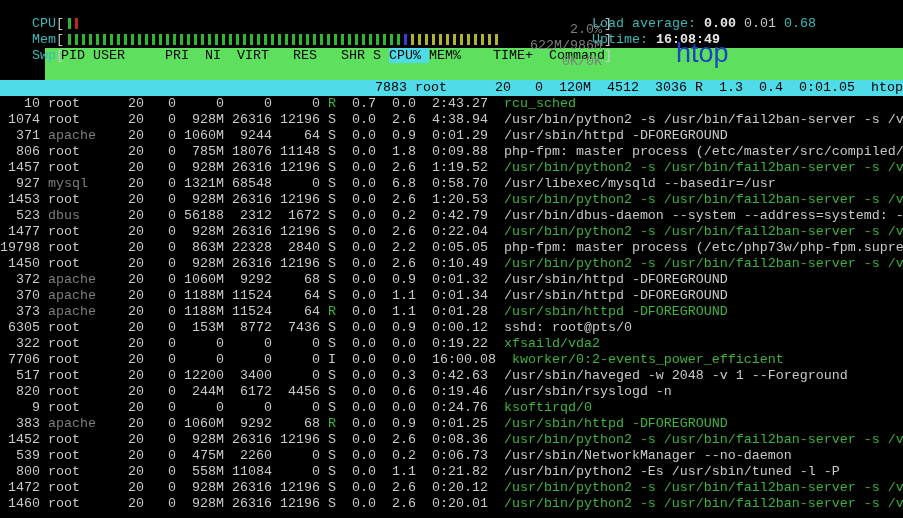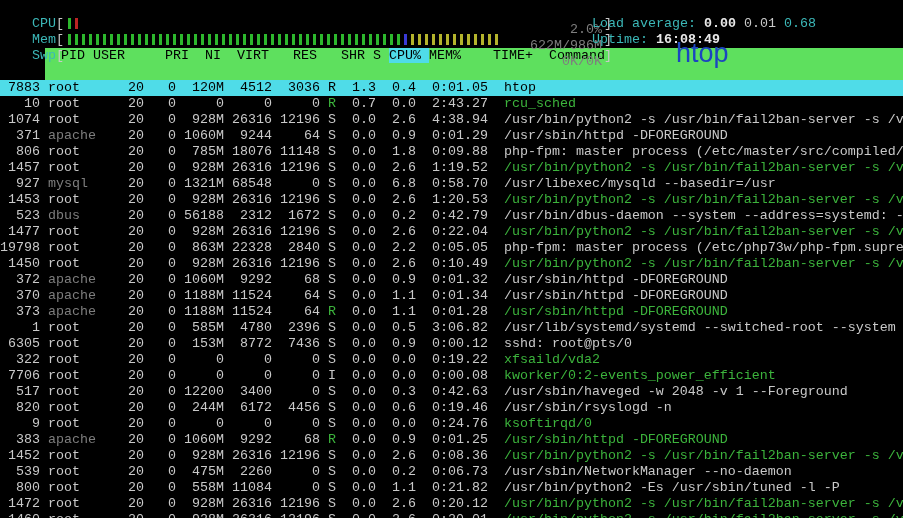--- a/index.html
+++ b/index.html
@@ -22,21 +22,21 @@
   .c-fg{color:#c9c9c9;}
   .c-dim{color:#7e7e7e;}
   .c-green{color:#3cb43c;}
   .c-bgreen{color:#44d044;}
   .c-cyan{color:#3cb8b8;}
   .c-bright{color:#e8e8e8;font-weight:bold;}
   .thead{background:#5ee05e;color:#000;white-space:pre;height:32px;margin-left:45px;}
   .thead span{color:#000;}
   .sortcol{background:#4fdce8;}
   .row{white-space:pre;height:16px;}
-  .row.selected{background:#4fdce8;}
+  .row.selected{background:#4fdce8;text-align:right;}
   .row.selected span{color:#000 !important;font-weight:normal;}
   .watermark{
     position:absolute;left:676px;top:45px;z-index:5;
     font-family:"Liberation Sans", sans-serif;font-size:27px;color:#1c46c0;
   }
 </style>
 </head>
 <body>
 
 <div class="screen">
@@ -66,24 +66,23 @@
       <div class="row"><span class="c-fg"> 1457 </span><span class="c-fg">root     </span><span class="c-fg"> 20   0  928M 26316 12196 </span><span class="c-fg">S </span><span class="c-fg"> 0.0  2.6  1:19.52  </span><span class="c-green">/usr/bin/python2 -s /usr/bin/fail2ban-server -s /v</span></div>
       <div class="row"><span class="c-fg">  927 </span><span class="c-dim">mysql    </span><span class="c-fg"> 20   0 1321M 68548     0 </span><span class="c-fg">S </span><span class="c-fg"> 0.0  6.8  0:58.70  </span><span class="c-fg">/usr/libexec/mysqld --basedir=/usr</span></div>
       <div class="row"><span class="c-fg"> 1453 </span><span class="c-fg">root     </span><span class="c-fg"> 20   0  928M 26316 12196 </span><span class="c-fg">S </span><span class="c-fg"> 0.0  2.6  1:20.53  </span><span class="c-green">/usr/bin/python2 -s /usr/bin/fail2ban-server -s /v</span></div>
       <div class="row"><span class="c-fg">  523 </span><span class="c-dim">dbus     </span><span class="c-fg"> 20   0 56188  2312  1672 </span><span class="c-fg">S </span><span class="c-fg"> 0.0  0.2  0:42.79  </span><span class="c-fg">/usr/bin/dbus-daemon --system --address=systemd: -</span></div>
       <div class="row"><span class="c-fg"> 1477 </span><span class="c-fg">root     </span><span class="c-fg"> 20   0  928M 26316 12196 </span><span class="c-fg">S </span><span class="c-fg"> 0.0  2.6  0:22.04  </span><span class="c-green">/usr/bin/python2 -s /usr/bin/fail2ban-server -s /v</span></div>
       <div class="row"><span class="c-fg">19798 </span><span class="c-fg">root     </span><span class="c-fg"> 20   0  863M 22328  2840 </span><span class="c-fg">S </span><span class="c-fg"> 0.0  2.2  0:05.05  </span><span class="c-fg">php-fpm: master process (/etc/php73w/php-fpm.supre</span></div>
       <div class="row"><span class="c-fg"> 1450 </span><span class="c-fg">root     </span><span class="c-fg"> 20   0  928M 26316 12196 </span><span class="c-fg">S </span><span class="c-fg"> 0.0  2.6  0:10.49  </span><span class="c-green">/usr/bin/python2 -s /usr/bin/fail2ban-server -s /v</span></div>
       <div class="row"><span class="c-fg">  372 </span><span class="c-dim">apache   </span><span class="c-fg"> 20   0 1060M  9292    68 </span><span class="c-fg">S </span><span class="c-fg"> 0.0  0.9  0:01.32  </span><span class="c-fg">/usr/sbin/httpd -DFOREGROUND</span></div>
       <div class="row"><span class="c-fg">  370 </span><span class="c-dim">apache   </span><span class="c-fg"> 20   0 1188M 11524    64 </span><span class="c-fg">S </span><span class="c-fg"> 0.0  1.1  0:01.34  </span><span class="c-fg">/usr/sbin/httpd -DFOREGROUND</span></div>
       <div class="row"><span class="c-fg">  373 </span><span class="c-dim">apache   </span><span class="c-fg"> 20   0 1188M 11524    64 </span><span class="c-green">R </span><span class="c-fg"> 0.0  1.1  0:01.28  </span><span class="c-green">/usr/sbin/httpd -DFOREGROUND</span></div>
-      <div class="row"><span class="c-fg">    1 </span><span class="c-fg">root     </span><span class="c-fg"> 20   0  585M  4780  2396 </span><span class="c-fg">S </span><span class="c-fg"> 0.0  0.5  3:06.82  </span><span class="c-fg">/usr/lib/systemd/systemd --switched-root --system</span></div>
       <div class="row"><span class="c-fg"> 6305 </span><span class="c-fg">root     </span><span class="c-fg"> 20   0  153M  8772  7436 </span><span class="c-fg">S </span><span class="c-fg"> 0.0  0.9  0:00.12  </span><span class="c-fg">sshd: root@pts/0</span></div>
       <div class="row"><span class="c-fg">  322 </span><span class="c-fg">root     </span><span class="c-fg"> 20   0     0     0     0 </span><span class="c-fg">S </span><span class="c-fg"> 0.0  0.0  0:19.22  </span><span class="c-green">xfsaild/vda2</span></div>
-      <div class="row"><span class="c-fg"> 7706 </span><span class="c-fg">root     </span><span class="c-fg"> 20   0     0     0     0 </span><span class="c-fg">I </span><span class="c-fg"> 0.0  0.0  0:00.08  </span><span class="c-green">kworker/0:2-events_power_efficient</span></div>
+      <div class="row"><span class="c-fg"> 7706 </span><span class="c-fg">root     </span><span class="c-fg"> 20   0     0     0     0 </span><span class="c-fg">I </span><span class="c-fg"> 0.0  0.0  16:00.08  </span><span class="c-green">kworker/0:2-events_power_efficient</span></div>
       <div class="row"><span class="c-fg">  517 </span><span class="c-fg">root     </span><span class="c-fg"> 20   0 12200  3400     0 </span><span class="c-fg">S </span><span class="c-fg"> 0.0  0.3  0:42.63  </span><span class="c-fg">/usr/sbin/haveged -w 2048 -v 1 --Foreground</span></div>
       <div class="row"><span class="c-fg">  820 </span><span class="c-fg">root     </span><span class="c-fg"> 20   0  244M  6172  4456 </span><span class="c-fg">S </span><span class="c-fg"> 0.0  0.6  0:19.46  </span><span class="c-fg">/usr/sbin/rsyslogd -n</span></div>
       <div class="row"><span class="c-fg">    9 </span><span class="c-fg">root     </span><span class="c-fg"> 20   0     0     0     0 </span><span class="c-fg">S </span><span class="c-fg"> 0.0  0.0  0:24.76  </span><span class="c-green">ksoftirqd/0</span></div>
       <div class="row"><span class="c-fg">  383 </span><span class="c-dim">apache   </span><span class="c-fg"> 20   0 1060M  9292    68 </span><span class="c-green">R </span><span class="c-fg"> 0.0  0.9  0:01.25  </span><span class="c-green">/usr/sbin/httpd -DFOREGROUND</span></div>
       <div class="row"><span class="c-fg"> 1452 </span><span class="c-fg">root     </span><span class="c-fg"> 20   0  928M 26316 12196 </span><span class="c-fg">S </span><span class="c-fg"> 0.0  2.6  0:08.36  </span><span class="c-green">/usr/bin/python2 -s /usr/bin/fail2ban-server -s /v</span></div>
       <div class="row"><span class="c-fg">  539 </span><span class="c-fg">root     </span><span class="c-fg"> 20   0  475M  2260     0 </span><span class="c-fg">S </span><span class="c-fg"> 0.0  0.2  0:06.73  </span><span class="c-fg">/usr/sbin/NetworkManager --no-daemon</span></div>
       <div class="row"><span class="c-fg">  800 </span><span class="c-fg">root     </span><span class="c-fg"> 20   0  558M 11084     0 </span><span class="c-fg">S </span><span class="c-fg"> 0.0  1.1  0:21.82  </span><span class="c-fg">/usr/bin/python2 -Es /usr/sbin/tuned -l -P</span></div>
       <div class="row"><span class="c-fg"> 1472 </span><span class="c-fg">root     </span><span class="c-fg"> 20   0  928M 26316 12196 </span><span class="c-fg">S </span><span class="c-fg"> 0.0  2.6  0:20.12  </span><span class="c-green">/usr/bin/python2 -s /usr/bin/fail2ban-server -s /v</span></div>
       <div class="row"><span class="c-fg"> 1460 </span><span class="c-fg">root     </span><span class="c-fg"> 20   0  928M 26316 12196 </span><span class="c-fg">S </span><span class="c-fg"> 0.0  2.6  0:20.01  </span><span class="c-green">/usr/bin/python2 -s /usr/bin/fail2ban-server -s /v</span></div>
     </div>

